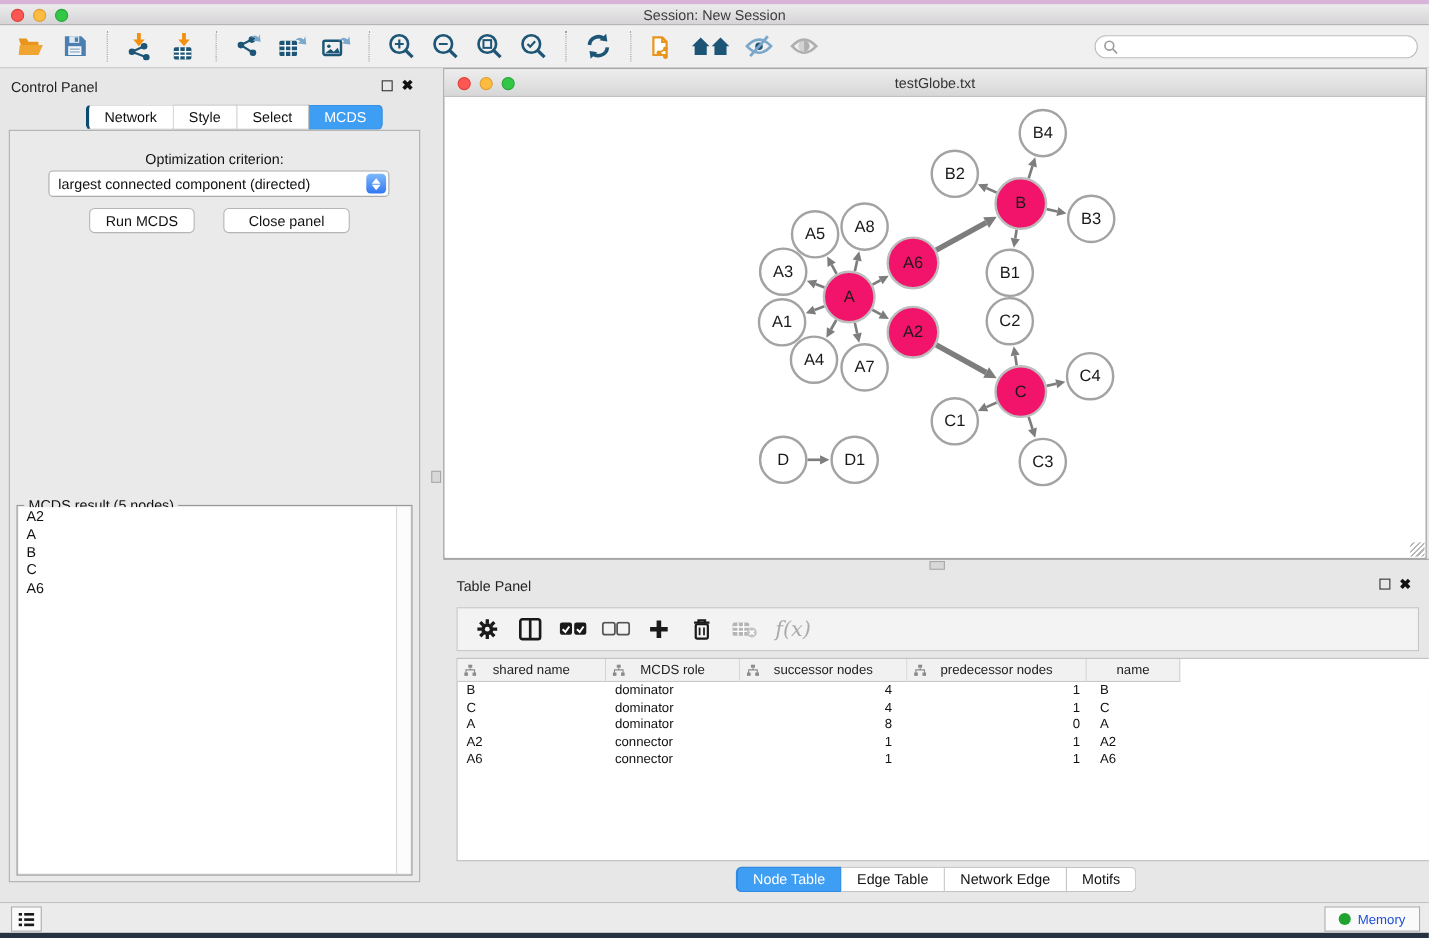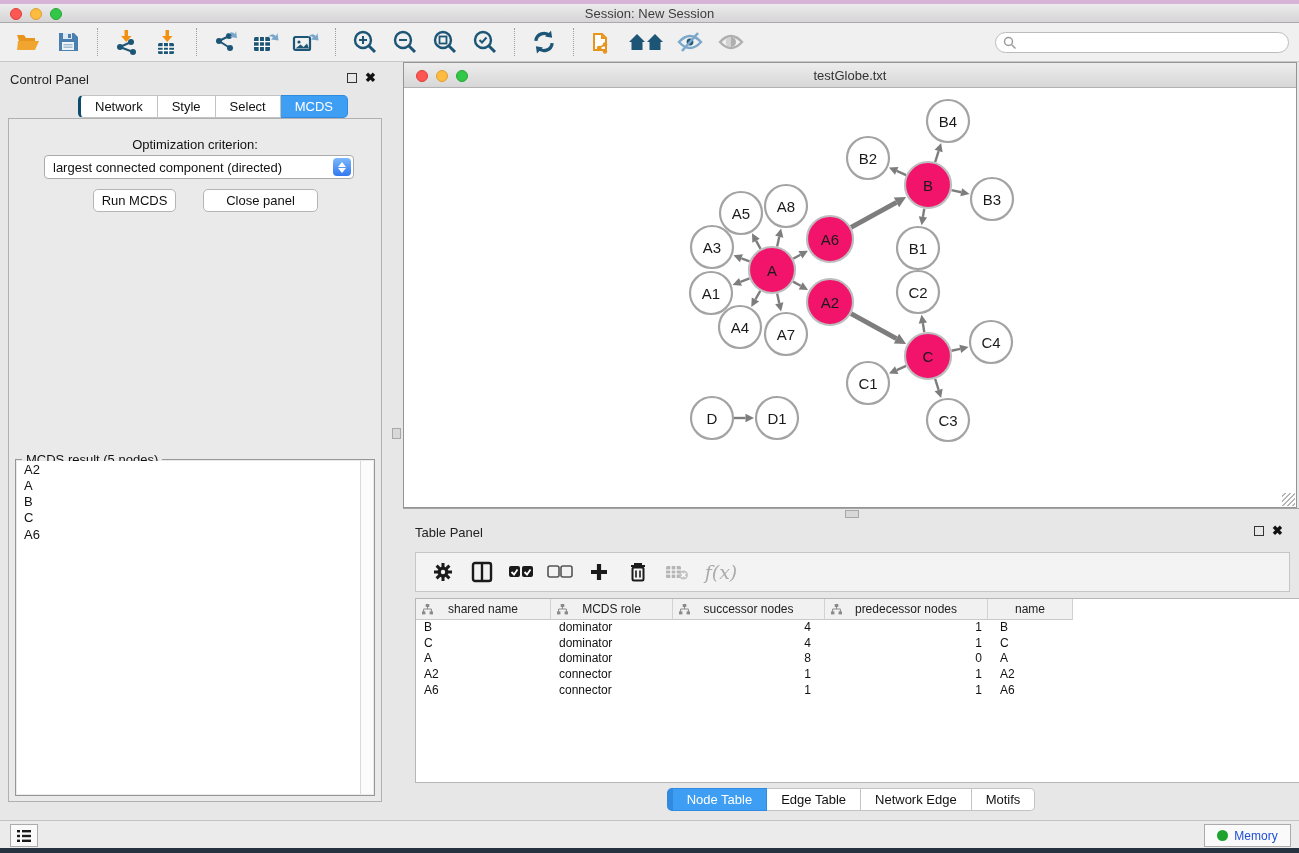--- a/index.html
+++ b/index.html
@@ -49,21 +49,21 @@
     border:1px solid #ababab; border-radius:4px; display:flex; align-items:center; cursor:pointer; }
   .cp-select .sel-text { flex:1; font-size:13px; padding-left:8px; color:#111; white-space:nowrap; overflow:hidden; }
   .cp-select .stepper { width:18px; height:18px; margin-right:2px; border-radius:4px;
     background:linear-gradient(#7db8fb,#3178f0); display:flex; flex-direction:column; align-items:center; justify-content:center; gap:1px; }
   .stepper .tri { width:0; height:0; border-left:4px solid transparent; border-right:4px solid transparent; }
   .stepper .tri.up { border-bottom:5px solid #fff; }
   .stepper .tri.down { border-top:5px solid #fff; }
 
   .cp-btn { position:absolute; top:70px; height:23px; background:#fff; border:1px solid #b5b5b5;
     border-radius:5px; font-size:13px; color:#111; display:flex; align-items:center; justify-content:center; cursor:pointer; }
-  .btn-run { left:84px; width:83px; }
+  .btn-run { left:72px; width:96px; }
   .btn-close { left:194px; width:115px; }
 
   .result-group { position:absolute; left:6px; top:340px; width:360px; height:337px; border:1px solid #979797; }
   .result-label { position:absolute; left:6px; top:-8px; background:#eaeaea; padding:0 4px; font-size:13px; color:#111; }
   .result-list { position:absolute; left:1px; top:1px; right:14px; bottom:1px; background:#fff; overflow:hidden; }
   .result-list div { font-size:13px; color:#111; padding:1.6px 0 0 7px; line-height:14.7px; }
   .result-scroll { position:absolute; top:1px; right:1px; bottom:1px; width:13px; background:#fcfcfc; border-left:1px solid #d9d9d9; }
 
   
   .v-grip { position:absolute; left:392px; top:428px; width:9px; height:11px; background:#d8d8d8; border:1px solid #a8a8a8; }
@@ -97,21 +97,21 @@
   .tp-rows .tr { display:grid; grid-template-columns:135px 122px 152px 163px 85px 1fr; height:15.7px; }
   .tp-rows .td { font-size:12px; color:#111; line-height:15.7px; white-space:nowrap; overflow:hidden; }
   .td.c0 { padding-left:8px; } .td.c1 { padding-left:8px; }
   .td.c2 { text-align:right; padding-right:14px; }
   .td.c3 { text-align:right; padding-right:6px; }
   .td.c4 { padding-left:12px; }
 
   .tp-tabs { position:absolute; left:0; right:0; top:268px; display:flex; justify-content:center; }
   .tp-tab { height:23px; padding:0 14px; background:#fff; border:1px solid #c3c3c3; border-left:none;
     font-size:13px; color:#111; display:flex; align-items:center; cursor:pointer; }
-  .tp-tab:first-child { border-left:6px solid #000000; border-radius:5px 0 0 5px; }
+  .tp-tab:first-child { border-left:2px solid #000000; border-radius:5px 0 0 5px; }
   .tp-tab:last-child { border-radius:0 5px 5px 0; }
   .tp-tab.selected { background:#3e9ef4; border-color:#2f8ae0; color:#fff; }
 
   
   .statusbar { position:absolute; left:0; top:820px; width:1299px; height:28px; background:#ebebeb; border-top:1px solid #c2c2c2; }
   .list-btn { position:absolute; left:10px; top:3px; width:28px; height:23px; background:#fafafa; border:1px solid #ababab;
     display:flex; align-items:center; justify-content:center; cursor:pointer; }
   .memory-btn { position:absolute; right:8px; top:3px; width:87px; height:23px; background:#fafafa; border:1px solid #ababab;
     display:flex; align-items:center; justify-content:center; gap:6px; font-size:12px; color:#1d4ed8; cursor:pointer; }
   .mem-dot { width:11px; height:11px; border-radius:50%; background:#1ea32e; }

